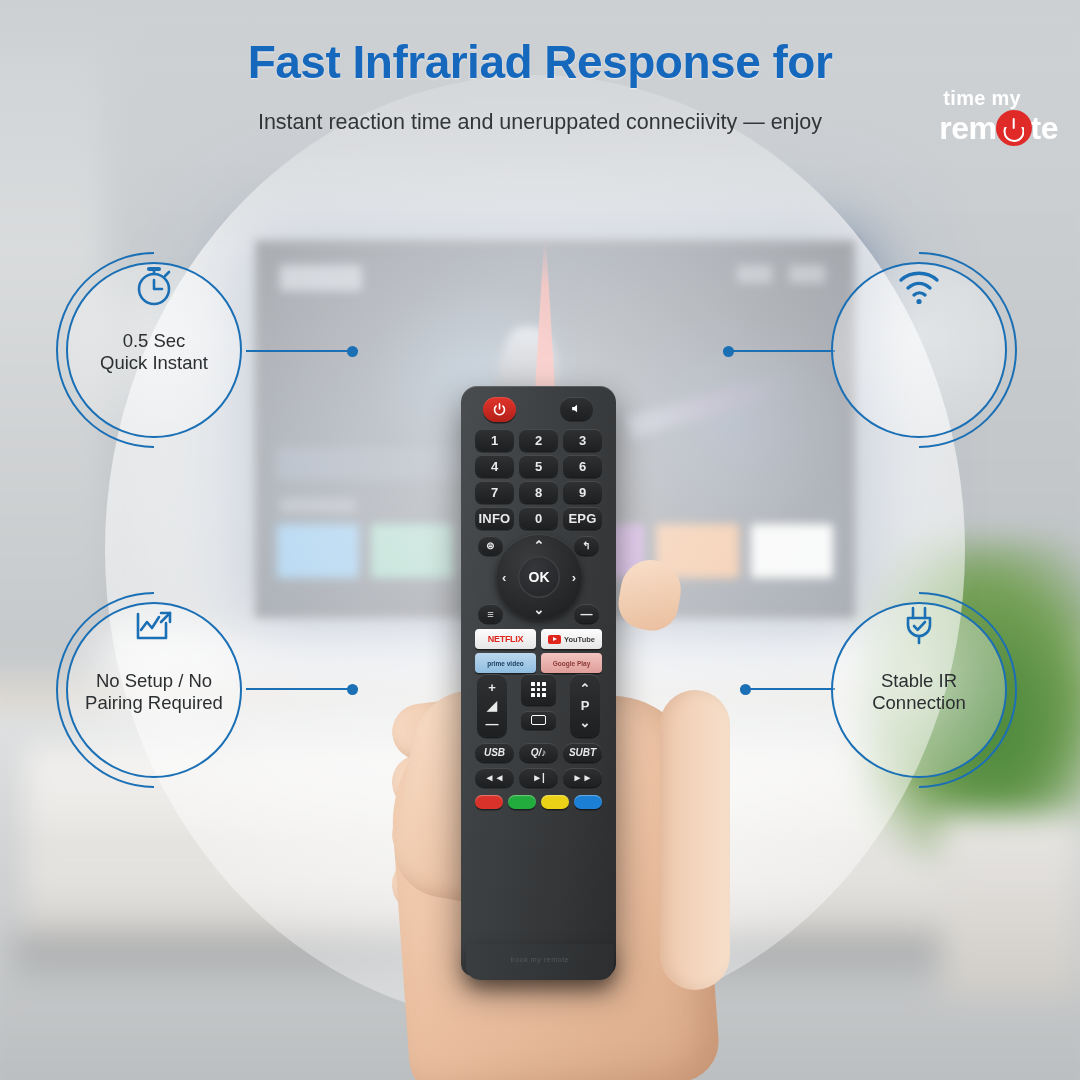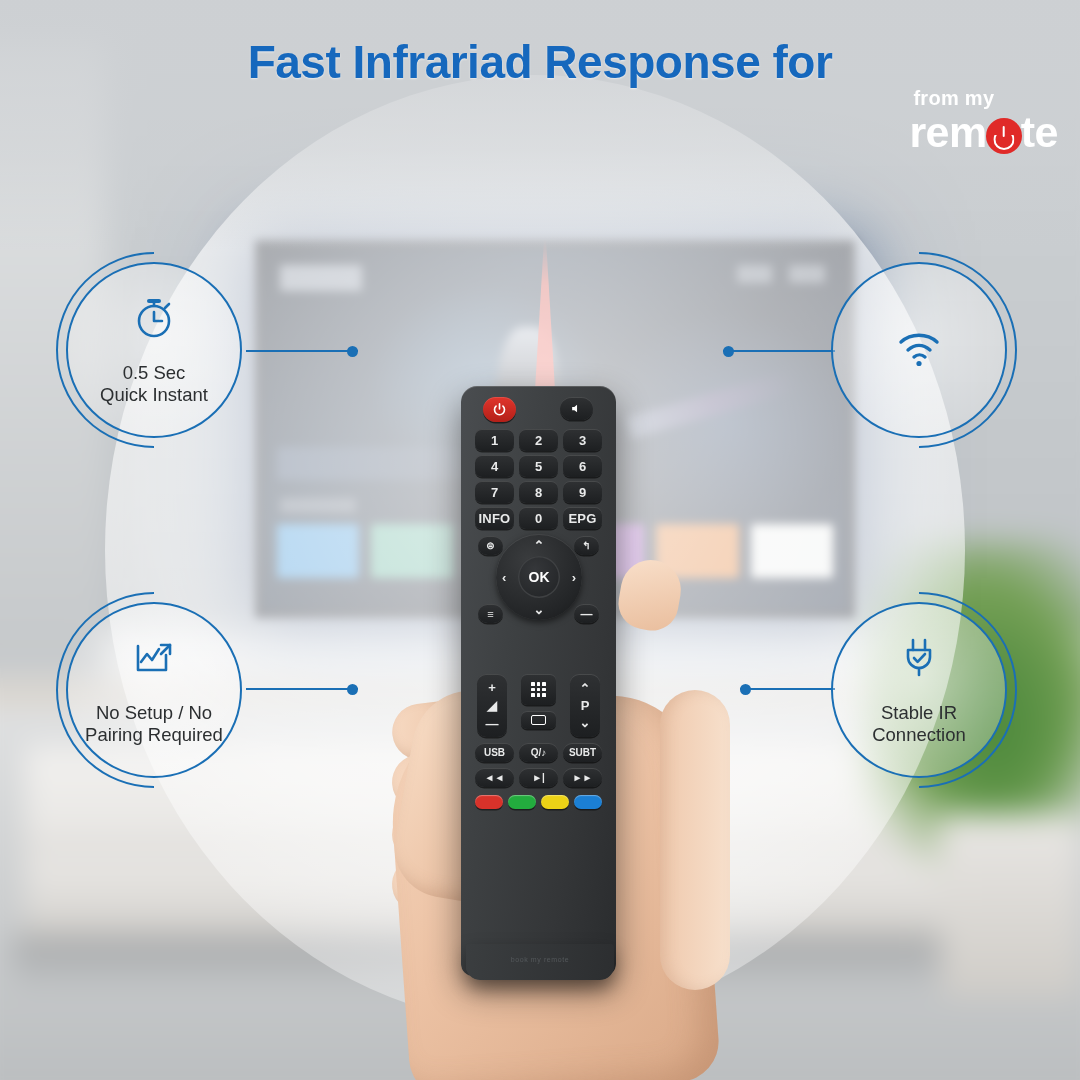--- a/index.html
+++ b/index.html
@@ -80,39 +80,39 @@
   .header { position:absolute; left:0; top:0; width:100%; z-index:20; text-align:center; }
   .headline { margin-top:36px; font-size:46px; font-weight:bold; color:#1668bd;
         line-height:1.14; letter-spacing:-0.5px;
         text-shadow:0 1px 2px rgba(255,255,255,.6); }
   .headline .l2 { display:block; }
   .subtitle { margin:20px auto 0; width:640px; font-size:21.5px; color:#333638; line-height:1.32; }
 
   
   .logo { position:absolute; right:22px; top:88px; z-index:30; text-align:left; }
   .logo-top { font-size:20px; font-weight:bold; color:#ffffff; letter-spacing:.3px; line-height:1; margin-left:4px; }
-  .logo-bottom { position:relative; font-size:43px; font-weight:bold; color:#ffffff;
+  .logo-bottom { position:relative; font-size:32px; font-weight:bold; color:#ffffff;
         letter-spacing:-0.5px; line-height:1.05; margin-top:2px; }
   .logo-pow { display:inline-block; width:36px; height:36px; border-radius:50%;
         background:#e02a28; position:relative; vertical-align:-7px; margin:0 -1px; }
   .logo-pow::before { content:""; position:absolute; left:50%; top:8px; transform:translateX(-50%);
         width:2.6px; height:11px; background:#fff; border-radius:2px; z-index:2;}
   .logo-pow::after { content:""; position:absolute; left:50%; top:11px; transform:translateX(-50%);
         width:17px; height:17px; border:2.6px solid #fff; border-radius:50%;
         clip-path:polygon(0 28%,100% 28%,100% 100%,0 100%); }
 
   
   .badge { position:absolute; width:176px; height:176px; z-index:25; }
   .badge .ring { position:absolute; inset:0; border-radius:50%;
         border:2.4px solid #1a6fb5;
         background:radial-gradient(circle at 50% 42%, rgba(255,255,255,.55), rgba(255,255,255,.18)); }
   .badge .ring2 { position:absolute; width:196px; height:196px; left:-10px; top:-10px;
         border-radius:50%; border:2.2px solid #1a6fb5; }
   .badge .inner { position:absolute; inset:0; display:flex; flex-direction:column;
-        align-items:center; justify-content:center; gap:16px; }
+        align-items:center; justify-content:flex-start; gap:16px; }
   .badge .b-icon { width:48px; height:48px; color:#1a6fb5; margin-bottom:4px; }
   .badge .b-text { font-size:18.5px; color:#2c2f31; text-align:center; line-height:1.2; }
 
   #badge-quick  { left:66px;  top:262px; }
   #badge-quick .ring2 { clip-path:polygon(0 0, 50% 0, 50% 100%, 0 100%); }
   #badge-range  { left:831px; top:262px; }
   #badge-range .ring2 { clip-path:polygon(50% 0, 100% 0, 100% 100%, 50% 100%); }
   #badge-setup  { left:66px;  top:602px; }
   #badge-setup .ring2 { clip-path:polygon(0 0, 50% 0, 50% 100%, 0 100%); }
   #badge-stable { left:831px; top:602px; }
@@ -216,21 +216,21 @@
   #rock-vol { left:16px; top:288px; width:30px; height:63px; border-radius:9px; flex-direction:column; gap:5px; }
   #rock-p   { left:109px; top:288px; width:30px; height:63px; border-radius:9px; flex-direction:column; gap:4px; }
   #rock-vol .sym, #rock-p .sym { font-size:13px; color:#e9eaea; font-weight:bold; line-height:1; }
   #btn-grid { left:60px; top:288px; width:35px; height:31px; border-radius:6px; }
   #btn-grid .g { display:grid; grid-template-columns:repeat(3,3.5px); gap:2.2px; }
   #btn-grid .g i { width:3.5px; height:3.5px; background:#fff; border-radius:.6px; display:block; }
   #btn-screen { left:60px; top:325px; width:35px; height:18px; border-radius:6px; }
   #btn-screen .scr { width:15px; height:10px; border:1.6px solid #fff; border-radius:2px; }
 
   .row3 { position:absolute; left:14px; width:127px; display:grid; grid-template-columns:repeat(3,1fr); gap:5px; }
-  #row-usb   { top:357px; }
+  #row-usb   { top:357px;font-style:italic; }
   #row-usb .rbtn { position:relative; height:19px; font-size:10px; border-radius:9px; }
   #row-trans { top:382px; }
   #row-trans .rbtn { position:relative; height:19px; font-size:10px; border-radius:9px; }
 
   .colorrow { position:absolute; left:14px; top:409px; width:127px;
         display:grid; grid-template-columns:repeat(4,1fr); gap:5px; }
   .colorrow span { height:14px; border-radius:7px; box-shadow:0 1.5px 0 rgba(0,0,0,.5), inset 0 1px 1px rgba(255,255,255,.35); }
 </style>
 </head>
 <body>
@@ -276,26 +276,26 @@
   <div class="ir-beam"></div>
 
   <div class="hero-circle"></div>
   <div class="top-fade"></div>
 
   <div class="header">
     <div class="headline">
       <span>Fast Infrariad Response for</span>
     </div>
     <div class="subtitle">
-      <br>
+      <span>Instant reaction time and uneruppated conneciivity — enjoy</span><br>
     </div>
   </div>
 
   <div class="logo">
-    <div class="logo-top">from my</div>
+    <div class="logo-top">time my</div>
     <div class="logo-bottom">
       <span>rem</span><span class="logo-pow"></span><span>te</span>
     </div>
   </div>
 
   <div class="conn" id="conn-tl">
       <span class="dot"></span>
     </div>
   <div class="conn" id="conn-tr">
       <span class="dot"></span>
@@ -418,20 +418,29 @@
       <span class="ar up">⌃</span>
       <span class="ar dn">⌄</span>
       <span class="ar lf">‹</span>
       <span class="ar rt">›</span>
       <div class="ok">OK</div>
     </div>
 
     <div class="rbtn" id="btn-menu">≡</div>
     <div class="rbtn" id="btn-minus">—</div>
 
+    <div class="apps">
+      <div class="app" id="app-netflix">NETFLIX</div>
+      <div class="app" id="app-youtube">
+        <span class="ytbox"></span>
+          <span>YouTube</span>
+      </div>
+      <div class="app" id="app-prime">prime video</div>
+      <div class="app" id="app-gplay">Google Play</div>
+    </div>
 
     <div class="rbtn" id="rock-vol">
       <span class="sym">+</span>
       <span class="sym">◢</span>
       <span class="sym">—</span>
     </div>
 
     <div class="rbtn" id="btn-grid">
       <span class="g">
         <i></i>

